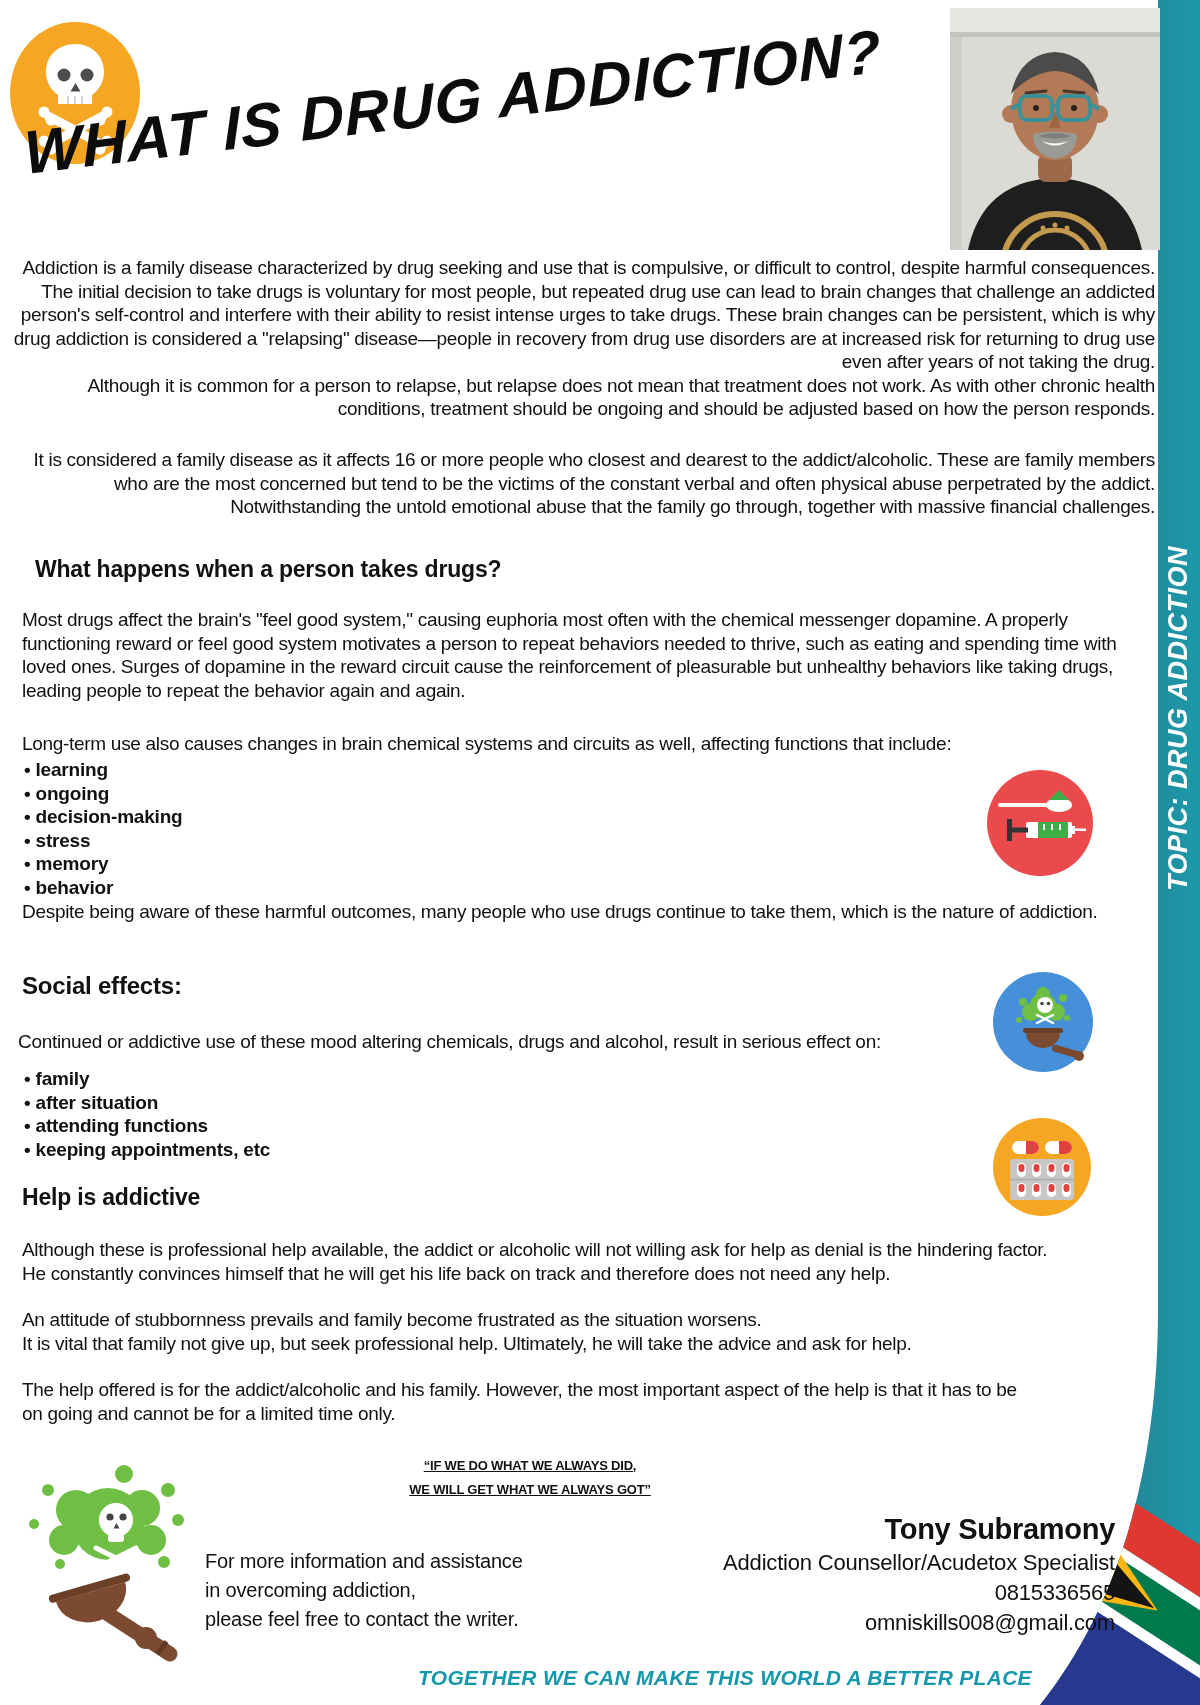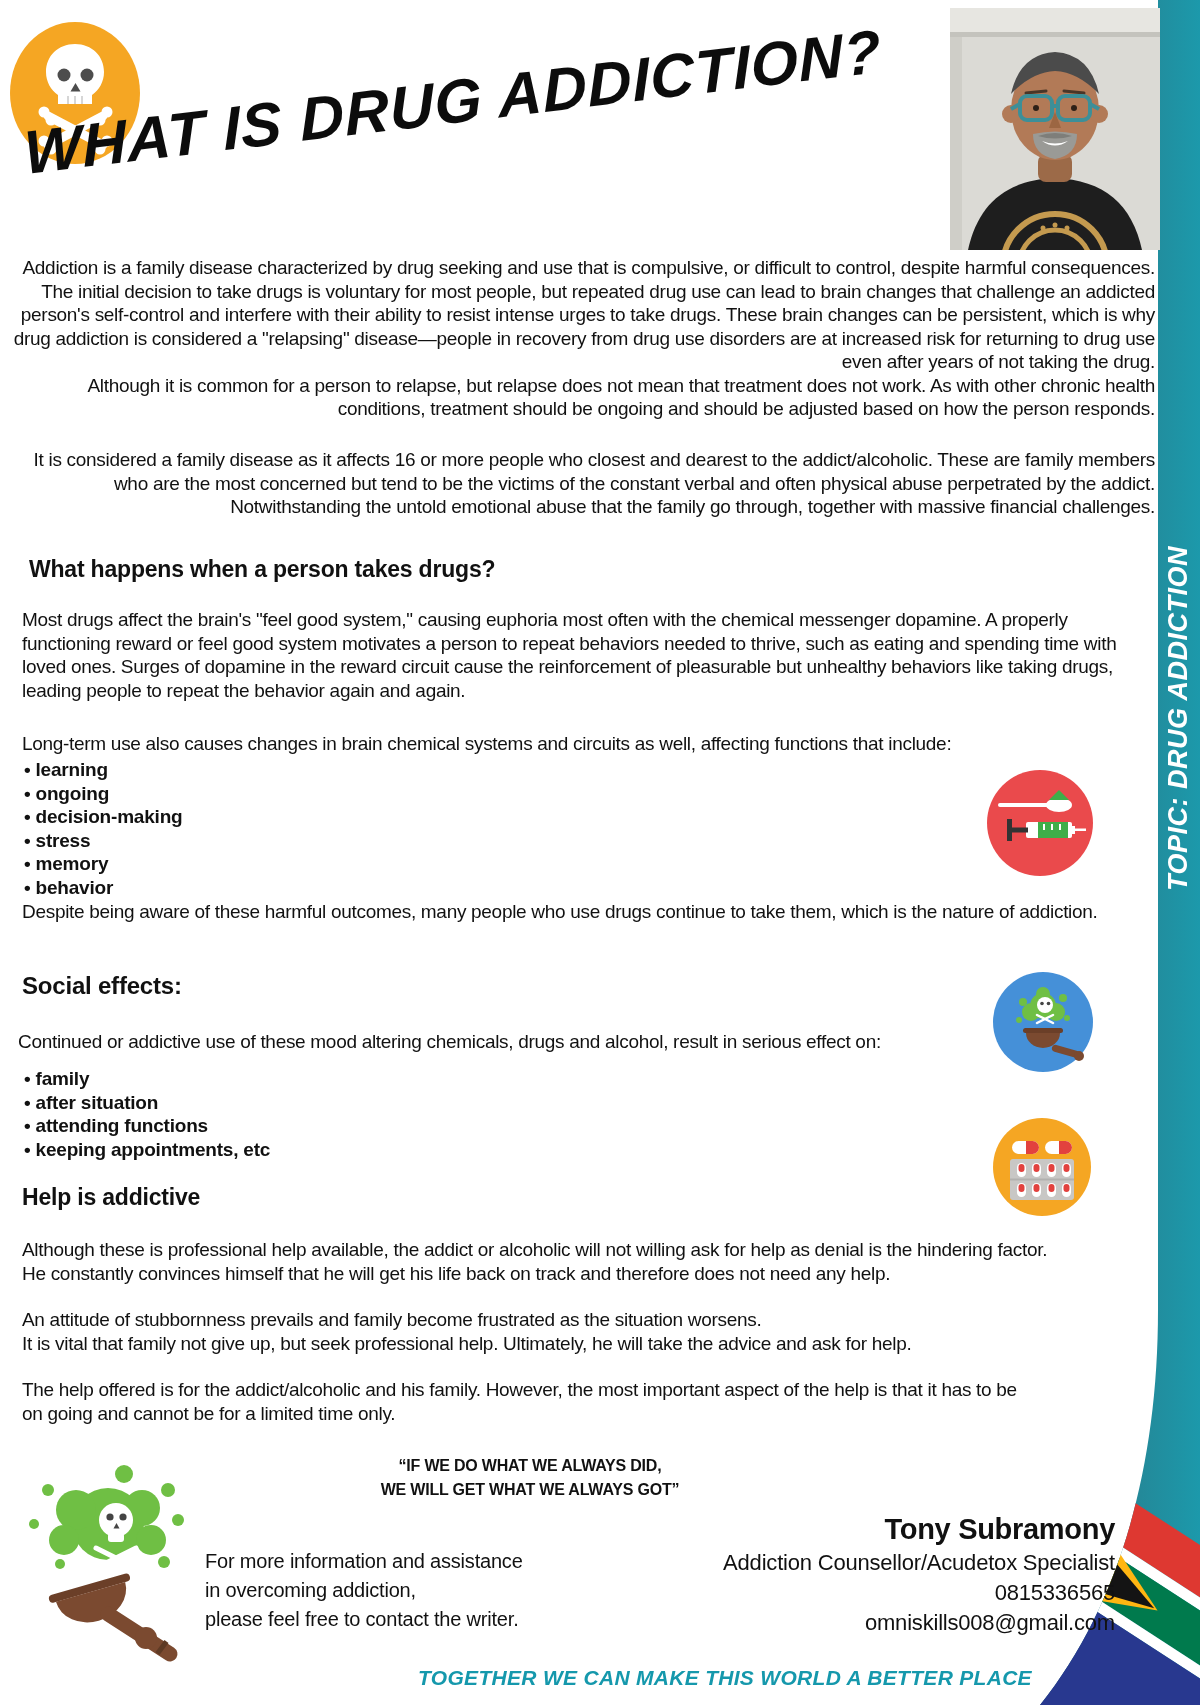--- a/index.html
+++ b/index.html
@@ -16,21 +16,21 @@
   .title{
     font-size:61px;font-weight:900;font-style:italic;letter-spacing:1px;
     color:#0c0c0c;transform:rotate(-6.8deg) skewX(-4deg);transform-origin:left bottom;
     white-space:nowrap;
   }
   h2.sec{font-size:23px;font-weight:800;margin:0;letter-spacing:-0.2px;}
   h2.sec2{font-size:24px;font-weight:600;margin:0;letter-spacing:-0.2px;}
   ul.blist{list-style:none;margin:0;padding:0;font-size:19px;line-height:23.6px;}
   ul.blist li{font-weight:700;letter-spacing:-0.2px;}
   ul.blist li::before{content:"• ";}
-  .quote{font-size:16px;font-weight:800;line-height:23.5px;text-align:center;letter-spacing:-0.2px;}
+  .quote{font-size:13px;font-weight:800;line-height:23.5px;text-align:center;letter-spacing:-0.2px;text-decoration:underline;}
   .note{font-size:20px;line-height:29px;letter-spacing:-0.2px;}
   .contact{text-align:right;line-height:30px;}
   .contact .name{font-size:29px;font-weight:800;letter-spacing:-0.3px;margin:9px 0 4px 0;}
   .contact .row{font-size:22px;margin:0;letter-spacing:-0.2px;}
   .footer-line{
     font-size:21px;font-weight:700;font-style:italic;color:#1598AC;
     text-align:center;letter-spacing:0.3px;
   }
   .sidebar-text{
     width:330px;height:32px;transform:rotate(-90deg);
@@ -137,21 +137,21 @@
     <path d="M92 133 Q105 142 118 133 Q105 138 92 133 Z" fill="#ffffff"></path>
   </svg>
 
   <div class="abs body-text centered" style="left:8px;top:256px;width:1147px;">
     <p>Addiction is a family disease characterized by drug seeking and use that is compulsive, or difficult to control, despite harmful consequences. The initial decision to take drugs is voluntary for most people, but repeated drug use can lead to brain changes that challenge an addicted person's self-control and interfere with their ability to resist intense urges to take drugs. These brain changes can be persistent, which is why drug addiction is considered a "relapsing" disease—people in recovery from drug use disorders are at increased risk for returning to drug use even after years of not taking the drug.</p>
     <p>Although it is common for a person to relapse, but relapse does not mean that treatment does not work. As with other chronic health conditions, treatment should be ongoing and should be adjusted based on how the person responds.</p>
   </div>
 
   <div class="abs body-text centered" style="left:8px;top:448px;width:1147px;">It is considered a family disease as it affects 16 or more people who closest and dearest to the addict/alcoholic. These are family members who are the most concerned but tend to be the victims of the constant verbal and often physical abuse perpetrated by the addict. Notwithstanding the untold emotional abuse that the family go through, together with massive financial challenges.</div>
 
-  <h2 class="abs sec" style="left:29px;top:556px;">What happens when a person takes drugs?</h2>
+  <h2 class="abs sec" style="left:35px;top:556px;">What happens when a person takes drugs?</h2>
 
   <div class="abs body-text" style="left:22px;top:608px;width:1120px;">Most drugs affect the brain's "feel good system," causing euphoria most often with the chemical messenger dopamine. A properly functioning reward or feel good system motivates a person to repeat behaviors needed to thrive, such as eating and spending time with loved ones. Surges of dopamine in the reward circuit cause the reinforcement of pleasurable but unhealthy behaviors like taking drugs, leading people to repeat the behavior again and again.</div>
 
   <div class="abs body-text" style="left:22px;top:732px;width:1120px;">Long-term use also causes changes in brain chemical systems and circuits as well, affecting functions that include:</div>
 
   <ul class="abs blist" style="left:24px;top:758px;">
     <li>learning</li>
     <li>ongoing</li>
     <li>decision-making</li>
     <li>stress</li>

